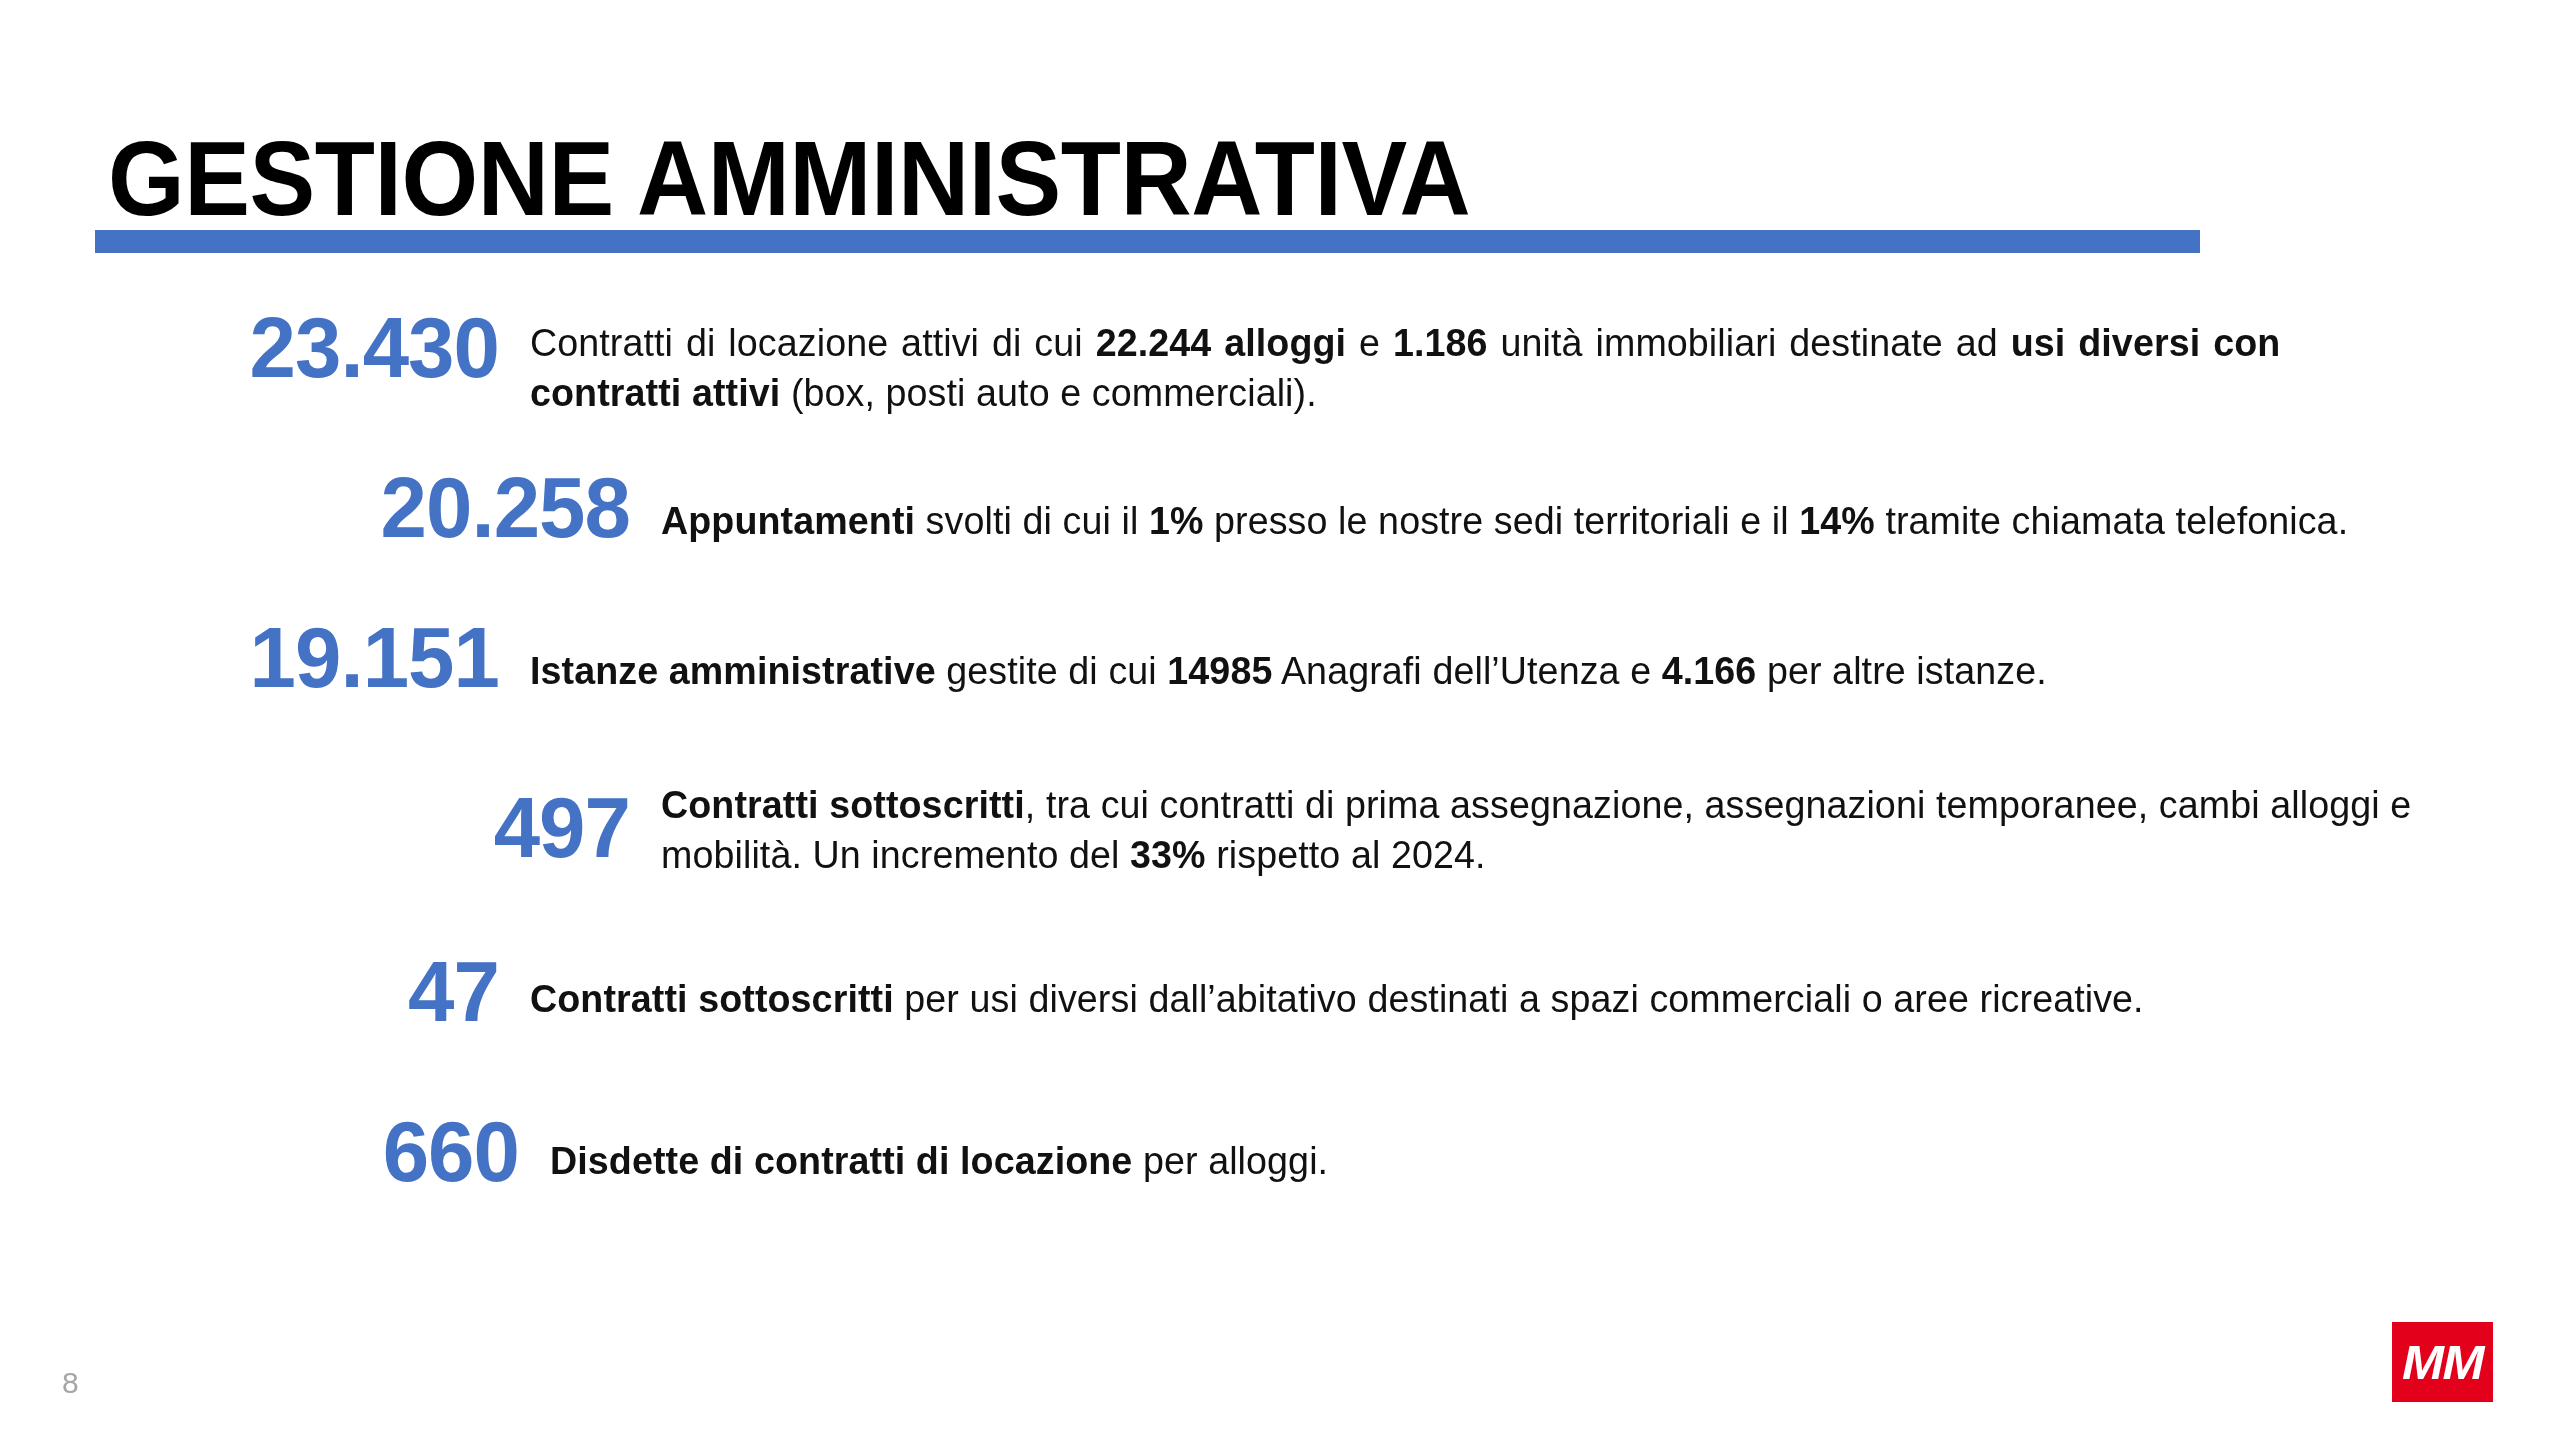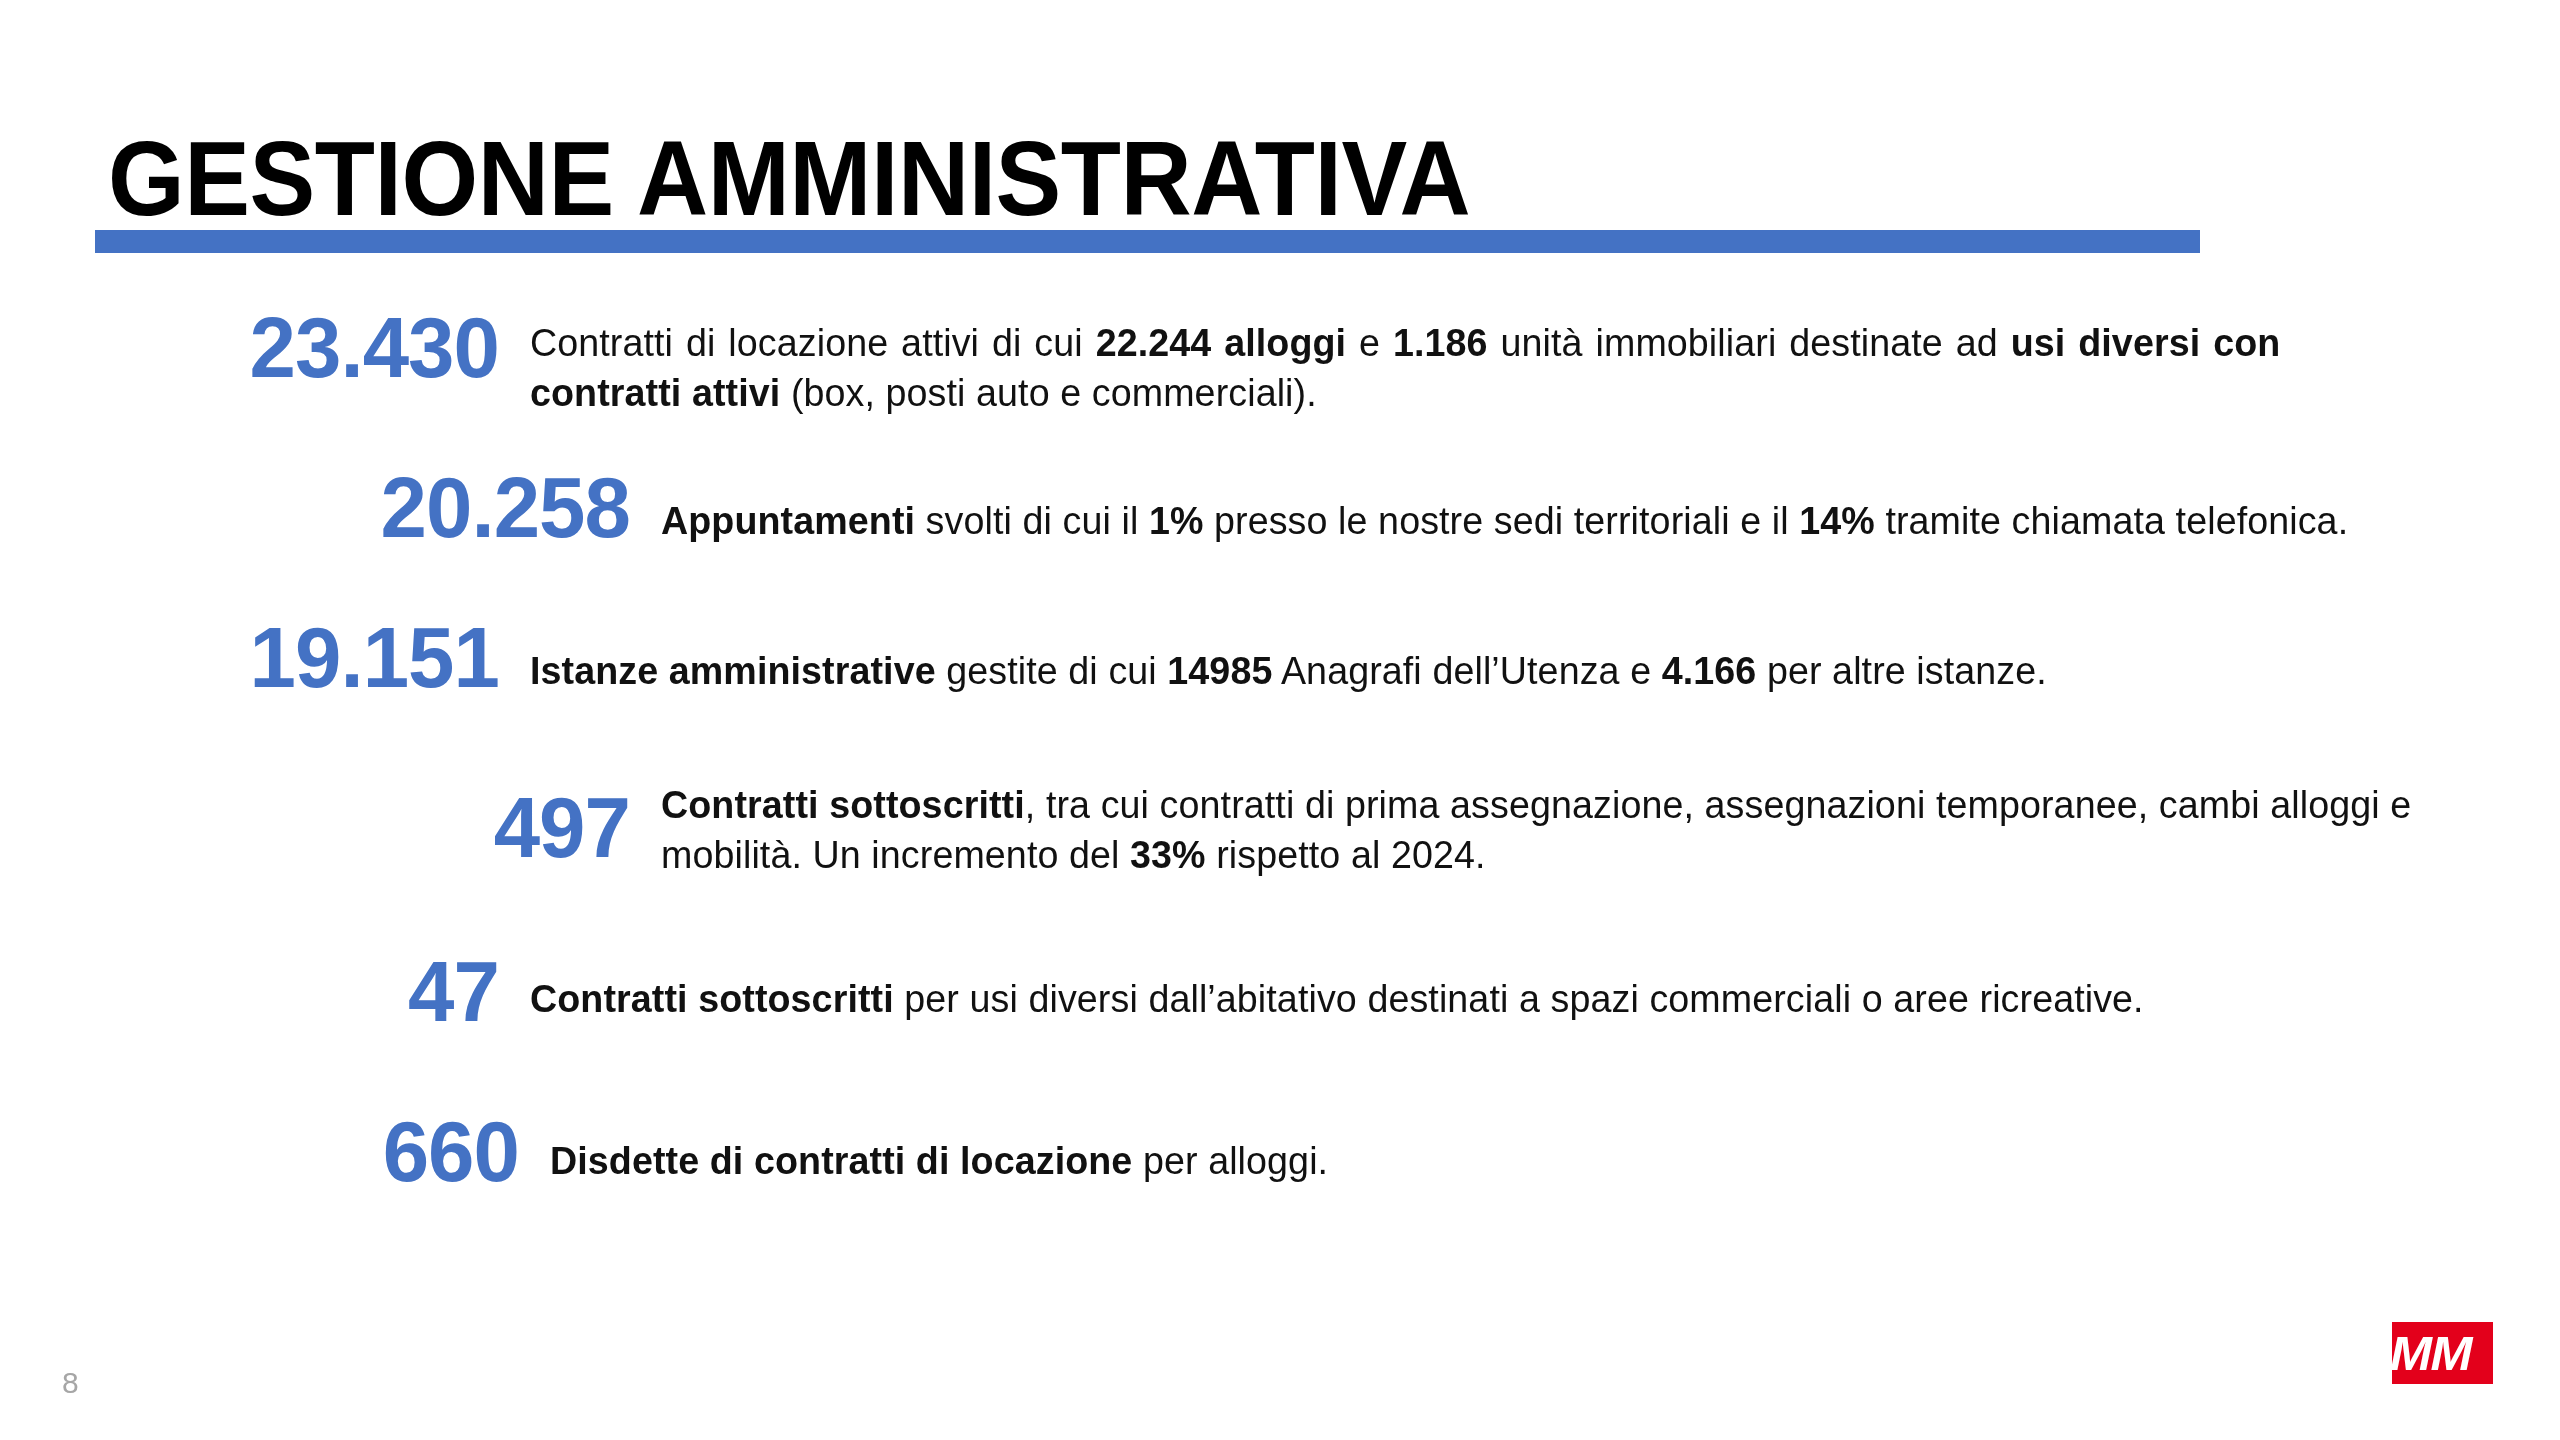--- a/index.html
+++ b/index.html
@@ -118,25 +118,25 @@
     font-family: "Liberation Sans Narrow", "Liberation Sans", sans-serif;
     font-size: 30px;
     color: #a6a6a6;
     line-height: 1;
   }
   .brand-logo {
     position: absolute;
     left: 2392px;
     top: 1322px;
     width: 101px;
-    height: 62px;
+    height: 80px;
     background: #E3001B;
     display: flex;
     align-items: center;
-    justify-content: flex-start;
+    justify-content: center;
   }
   .brand-logo span {
     color: #ffffff;
     font-family: "Liberation Sans Narrow", "Liberation Sans", sans-serif;
     font-size: 48px;
     font-weight: 700;
     font-style: italic;
     letter-spacing: -1.5px;
     transform: scaleX(1.05);
   }

